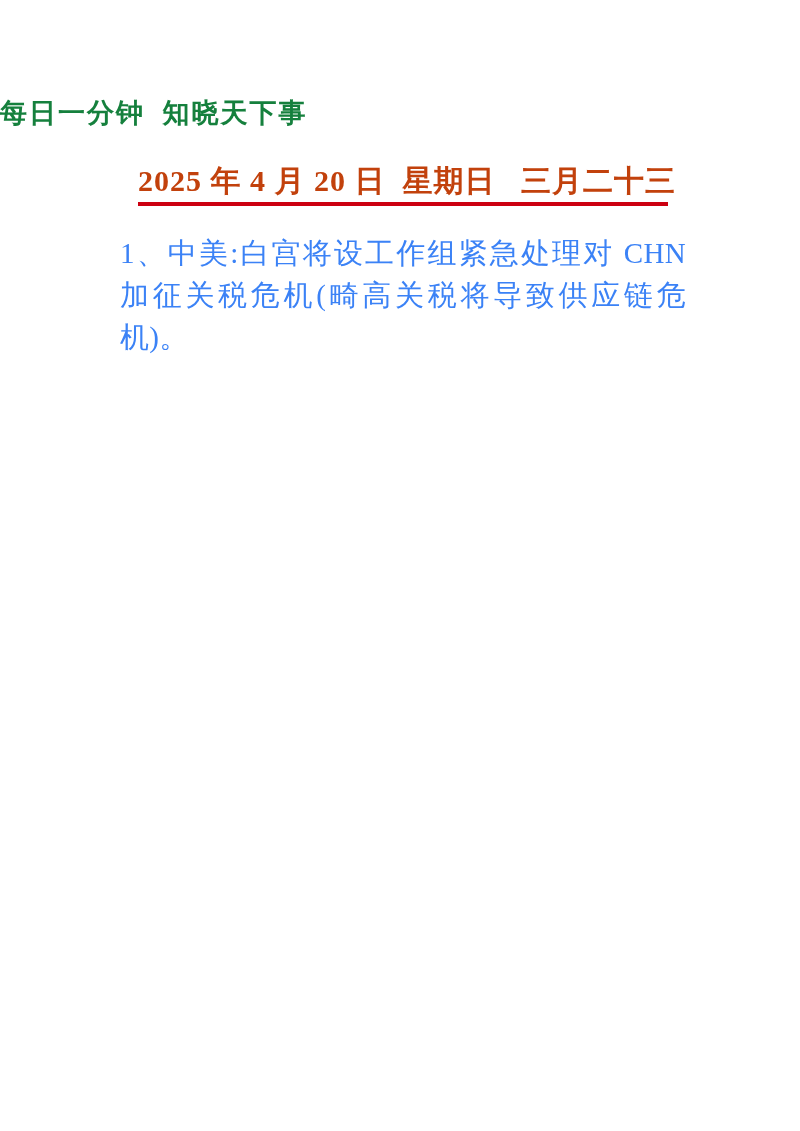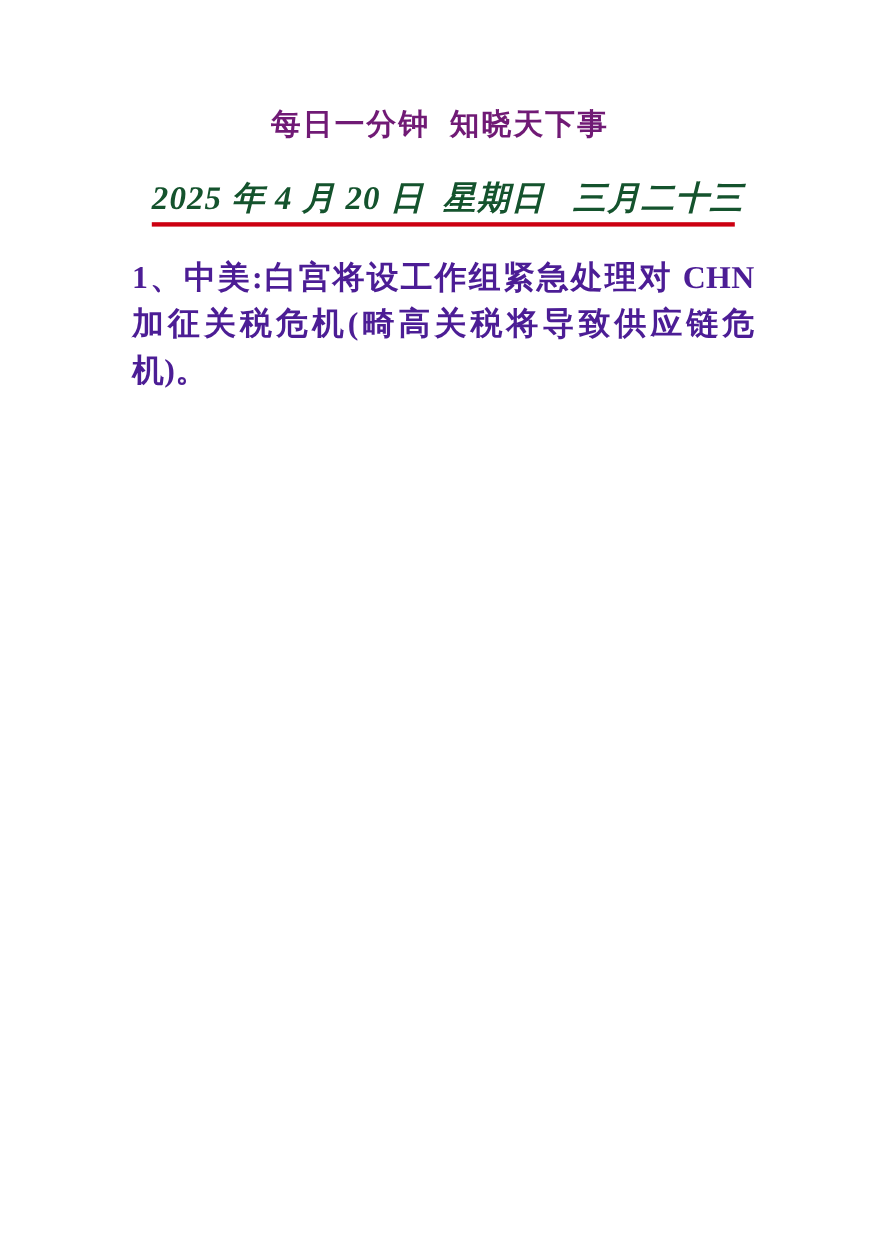--- a/index.html
+++ b/index.html
@@ -23,46 +23,44 @@
     background: #ffffff;
     box-sizing: border-box;
   }
 
   
   .doc-title {
     position: absolute;
     top: 96px;
     left: 0;
     width: 800px;
-    text-align: center;
     font-size: 27px;
     line-height: 34px;
     letter-spacing: 2px;
     font-weight: 600;
-    color: #701a75;
+    color: #15803d;
     white-space: pre;
   }
 
   .date-wrap {
     position: absolute;
     top: 162px;
     left: 120px;
     width: 562px;
   }
 
   .date-line {
     font-size: 30px;
     line-height: 38px;
     letter-spacing: 1px;
     font-weight: 600;
-    color: #14532d;
+    color: #c2410c;
     white-space: pre;
     text-align: left;
     padding-left: 18px;
-    font-style: italic;
   }
 
   .date-rule {
     position: absolute;
     top: 40px;
     left: 18px;
     width: 530px;
     height: 4px;
     background: #cc0011;
   }
@@ -72,22 +70,22 @@
     position: absolute;
     top: 232px;
     left: 120px;
     width: 566px;
   }
 
   .news-item {
     font-size: 29px;
     line-height: 42px;
     letter-spacing: 0.3px;
-    font-weight: 700;
-    color: #4c1d95;
+    font-weight: 400;
+    color: #3b82f6;
     text-align: justify;
     text-justify: inter-character;
     margin: 0 0 22px 0;
     word-break: break-all;
   }
 
   .news-item:last-child {
     margin-bottom: 0;
   }
 </style>

